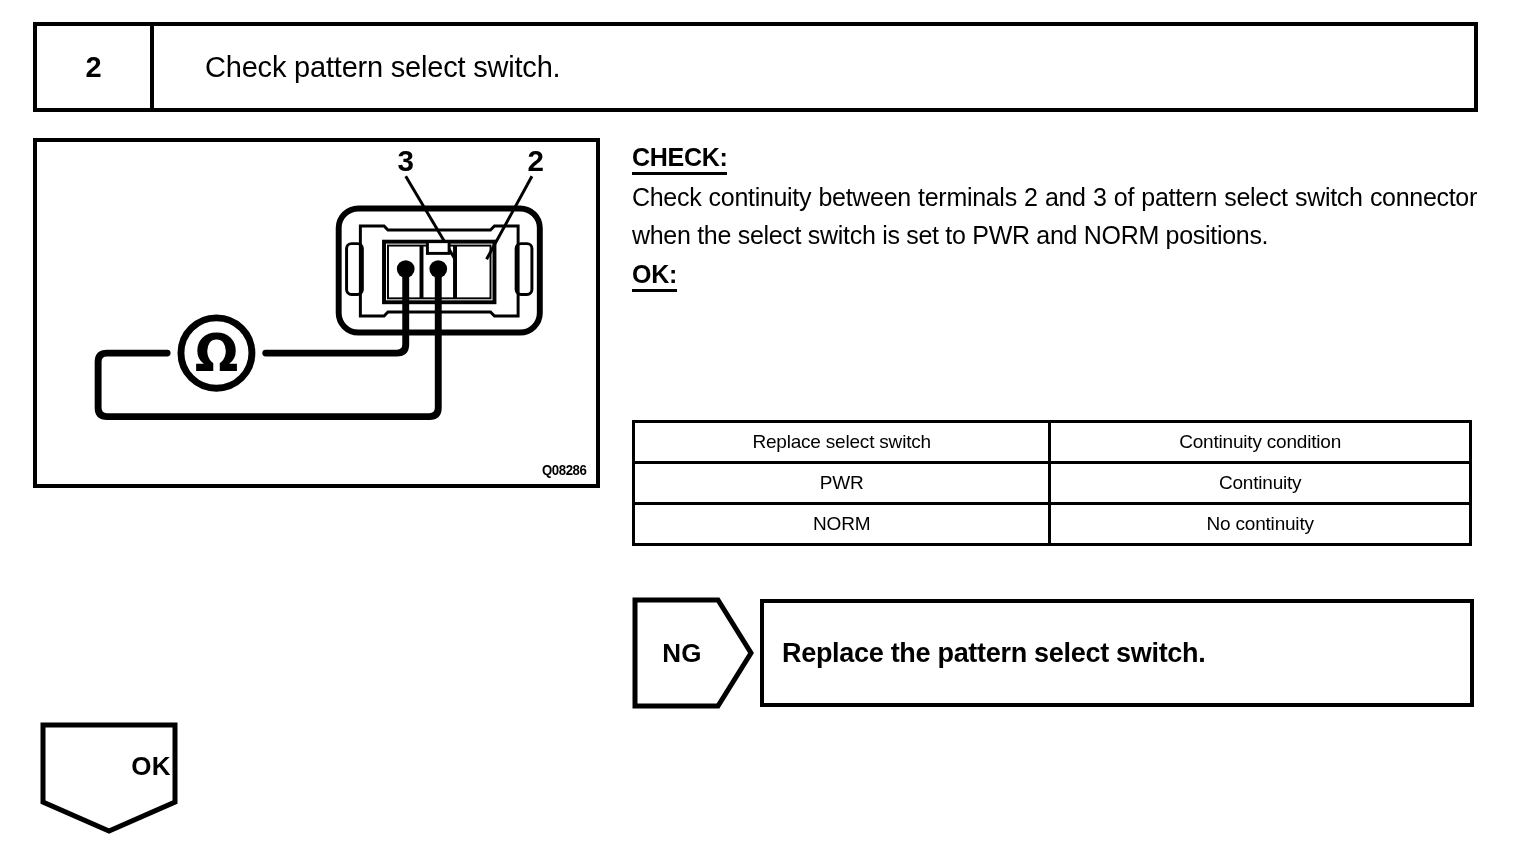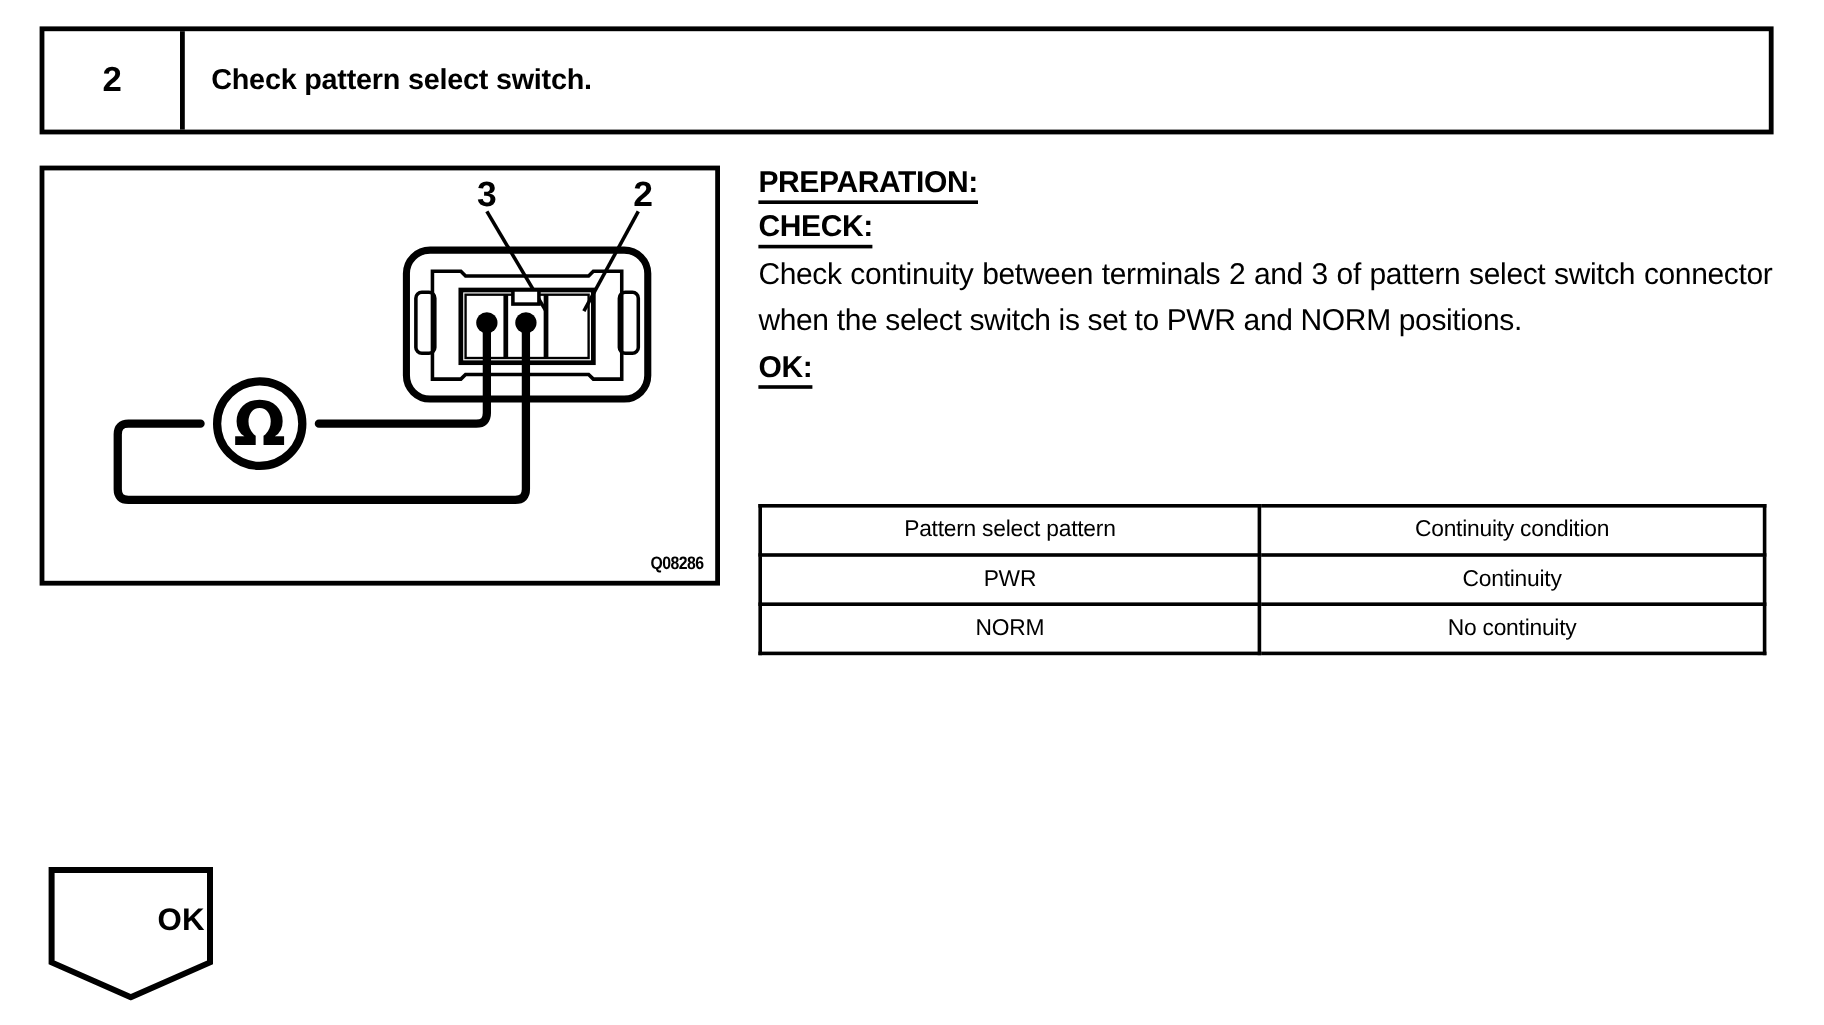--- a/index.html
+++ b/index.html
@@ -49,23 +49,24 @@
     font-weight: bold;
     letter-spacing: 0px;
   }
   .step-title-cell {
     flex: 1;
     display: flex;
     align-items: center;
     padding-left: 22px;
   }
   .step-title {
-    font-size: 24px;
-    font-weight: bold;
+    font-size: 29px;
+    font-weight: normal;
     letter-spacing: -0.2px;
+    margin-left: 29px;
   }
 
   
   .diagram-box {
     position: absolute;
     left: 33px;
     top: 138px;
     width: 567px;
     height: 350px;
     box-sizing: border-box;
@@ -270,51 +271,61 @@
 
       <text x="374" y="30" text-anchor="middle" font-family="'Liberation Sans', sans-serif" font-size="30" font-weight="bold" fill="#000">3</text>
       <text x="506" y="30" text-anchor="middle" font-family="'Liberation Sans', sans-serif" font-size="30" font-weight="bold" fill="#000">2</text>
     </svg>
     <div class="fig-code">Q08286</div>
   </div>
 
   <div class="text-col">
 
     <div class="block-prep">
-      <div><span class="sec-head">PREPARATION:</span></div>
     </div>
 
     <div class="block-check">
       <div><span class="sec-head">CHECK:</span></div>
       <div class="sec-body justify">Check continuity between terminals 2 and 3 of pattern select switch connector when the select switch is set to PWR and NORM positions.</div>
     </div>
 
     <div class="block-ok">
       <div><span class="sec-head">OK:</span></div>
     </div>
 
   </div>
 
   <table class="spec-table">
     <tbody>
       <tr>
-        <td class="col-a">Pattern select pattern</td>
+        <td class="col-a">Replace select switch</td>
         <td class="col-b">Continuity condition</td>
       </tr>
       <tr>
         <td class="col-a">PWR</td>
         <td class="col-b">Continuity</td>
       </tr>
       <tr>
         <td class="col-a">NORM</td>
         <td class="col-b">No continuity</td>
       </tr>
     </tbody>
   </table>
 
+  <div class="ng-row">
+    <div class="ng-badge">
+      <svg viewBox="0 0 123 112" preserveAspectRatio="none">
+        <path d="M 3 3 L 86 3 L 119 56 L 86 109 L 3 109 Z" fill="#fff" stroke="#000" stroke-width="5" stroke-linejoin="miter"></path>
+      </svg>
+      <div class="ng-label">NG</div>
+    </div>
+    <div class="ng-action-box">
+      <span class="ng-action-text">Replace the pattern select switch.</span>
+    </div>
+  </div>
 
   <div class="ok-badge">
     <svg viewBox="0 0 138 112" preserveAspectRatio="none">
       <path d="M 3 3 L 135 3 L 135 80 L 69 109 L 3 80 Z" fill="#fff" stroke="#000" stroke-width="5" stroke-linejoin="miter"></path>
     </svg>
     <div class="ok-label">OK</div>
   </div>
 
 </div>
 

